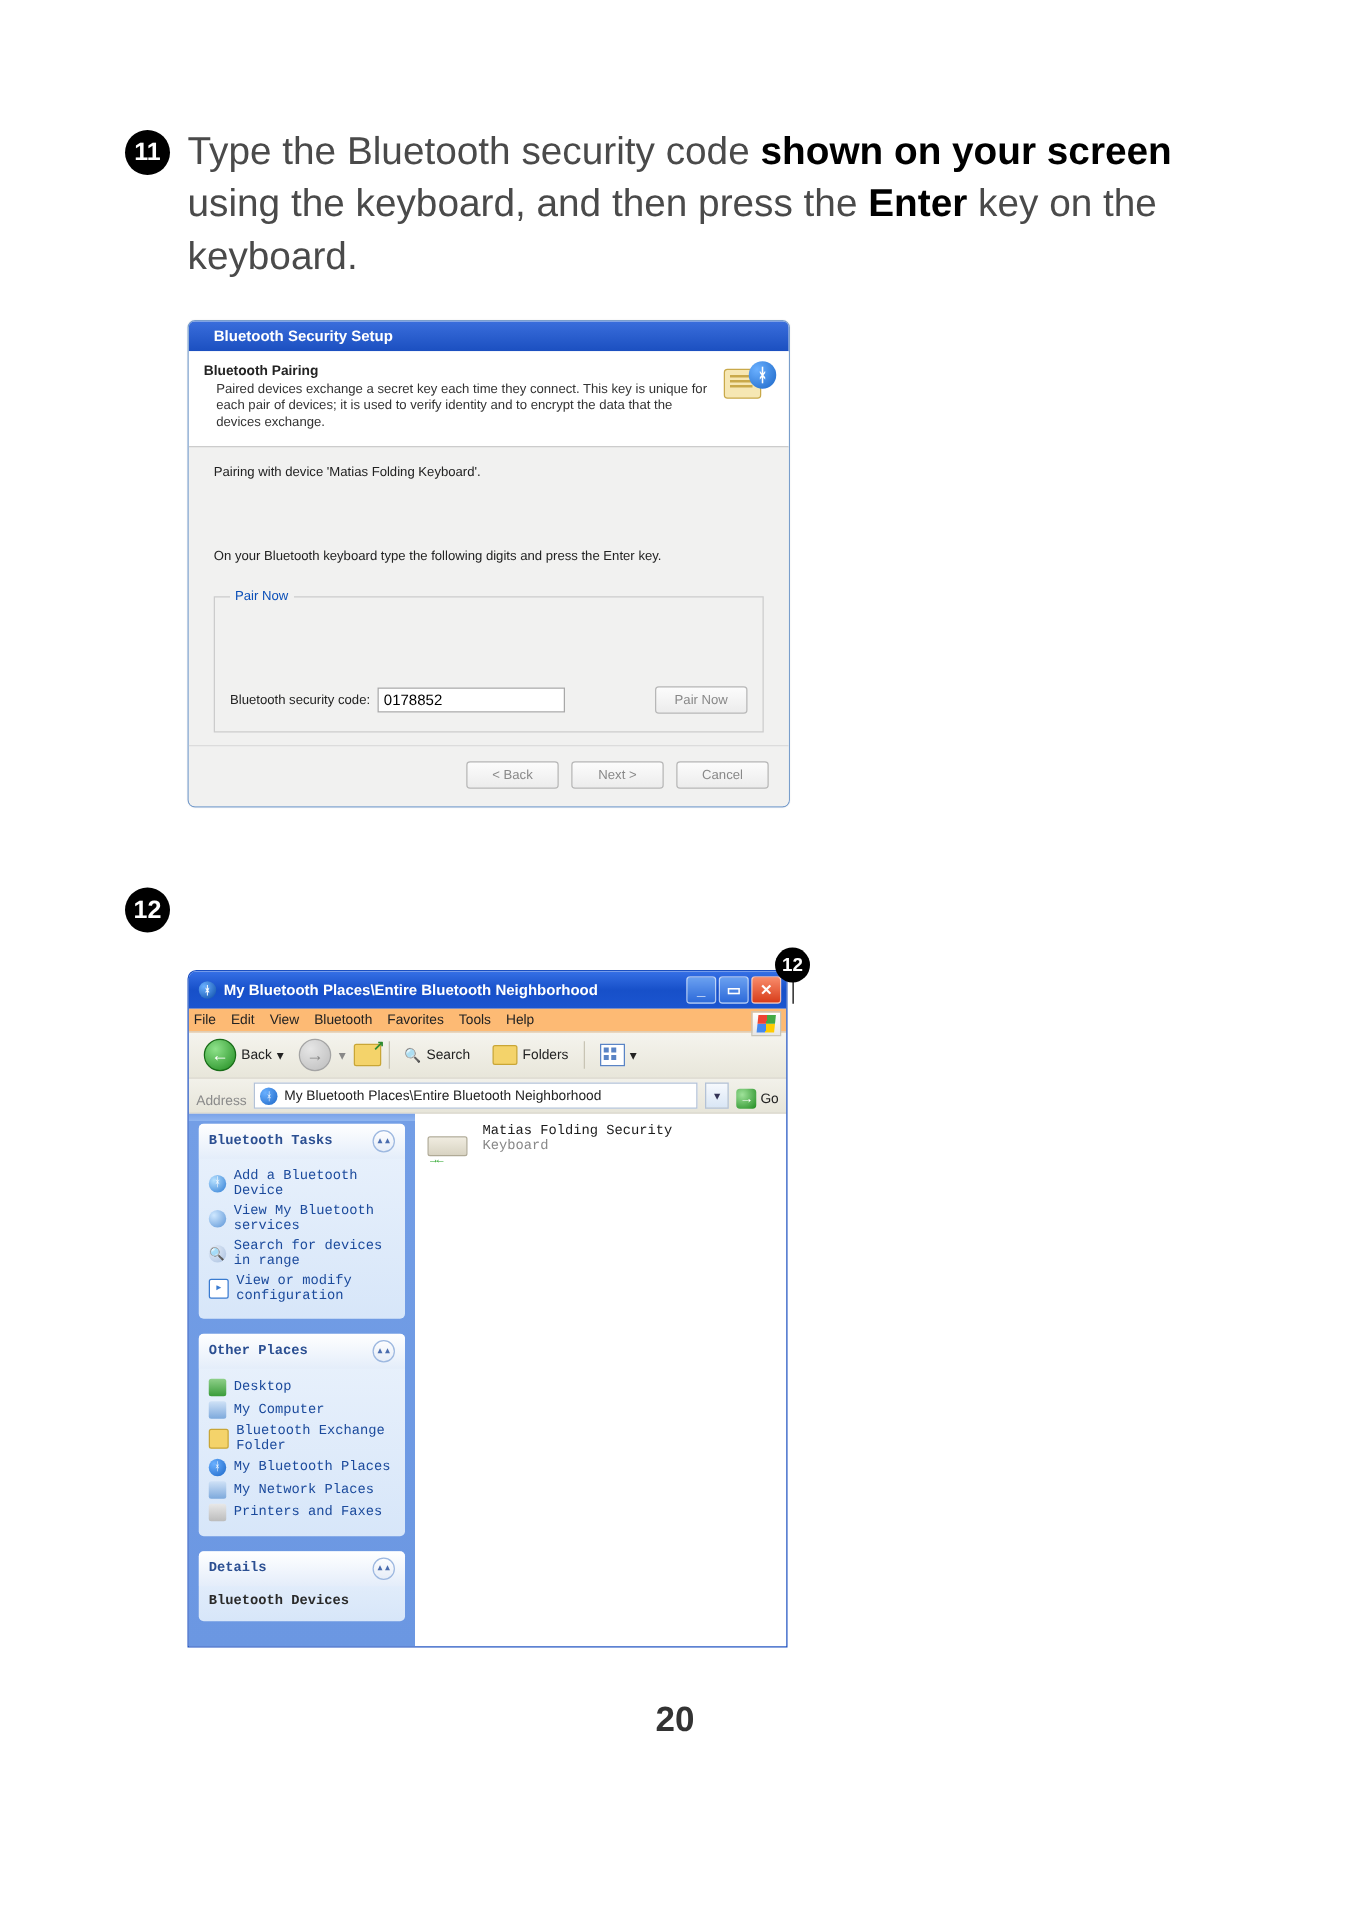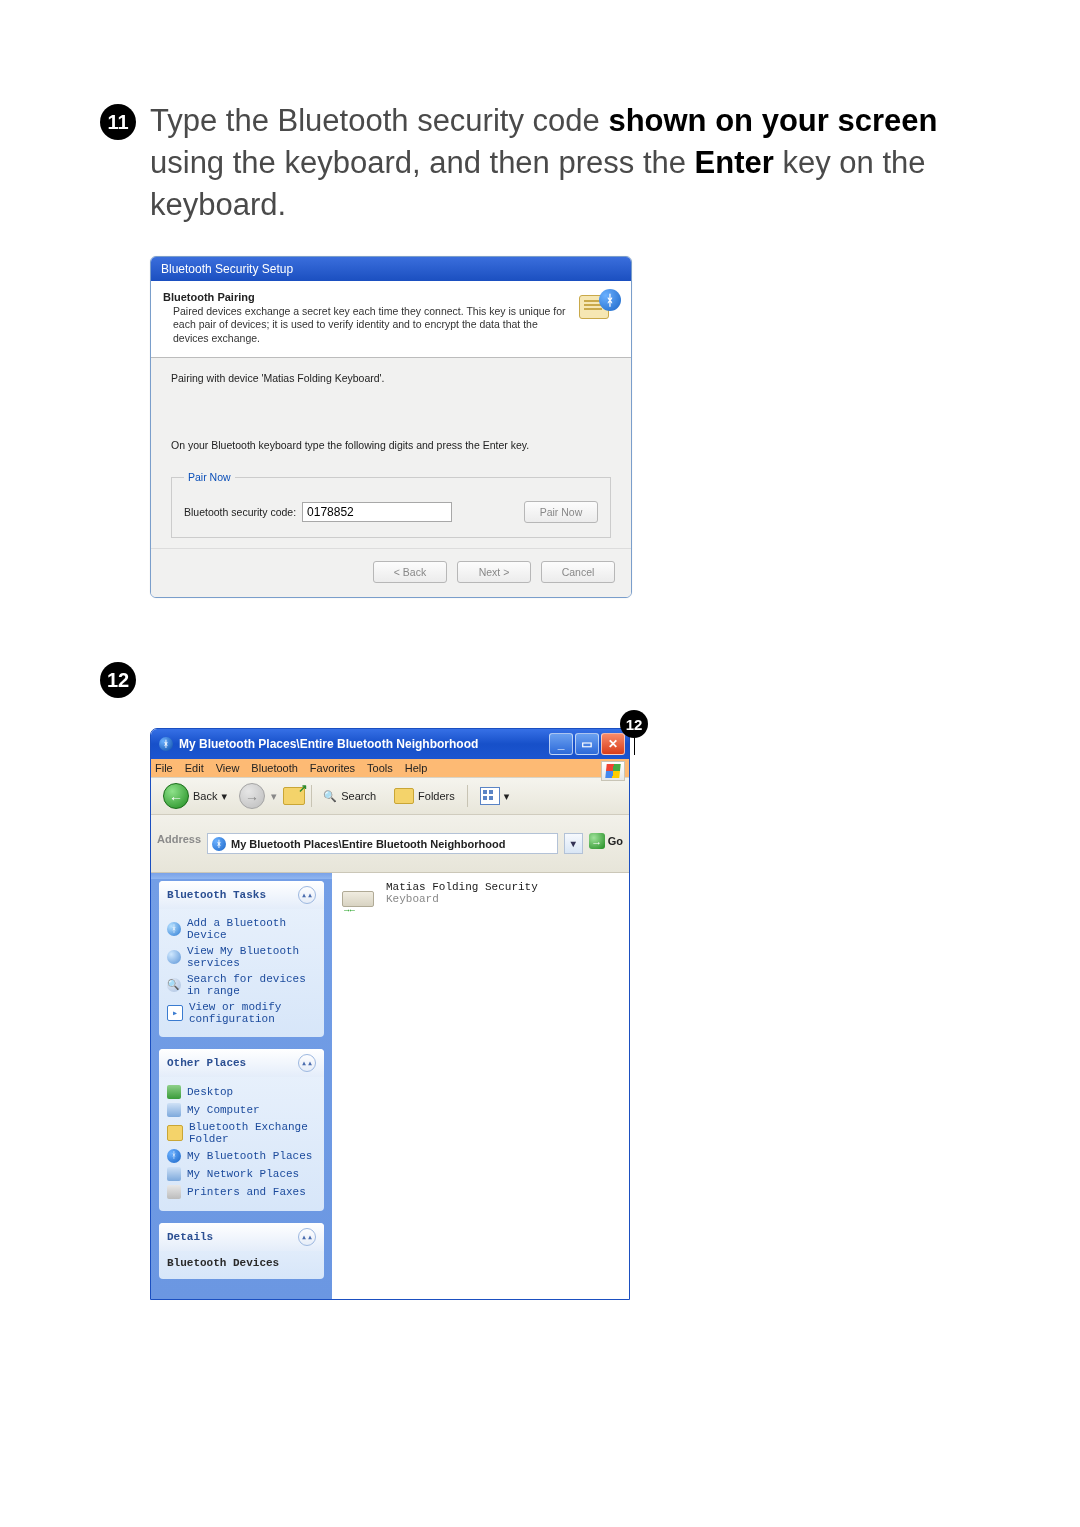--- a/index.html
+++ b/index.html
@@ -52,22 +52,22 @@
     margin: 10px 0 60px 50px;
     border: 1px solid #7a9ecb;
     border-radius: 6px;
     overflow: hidden;
     font-size: 11px;
     box-shadow: 0 0 0 1px rgba(0,0,0,0.02);
   }
   .titlebar {
     background: linear-gradient(#3a6edc, #1b4fc0);
     color: #fff;
-    font-weight: normal;
-    padding: 5px 10px;
+    font-weight: bold;
+    padding: 5px 20px;
     font-size: 12px;
   }
   .dialog-header {
     background: #fff;
     padding: 10px 12px 12px 12px;
     display: flex;
     border-bottom: 1px solid #bcbcbc;
   }
   .dialog-header .txt { flex: 1; }
   .dialog-header .txt .h {
@@ -136,20 +136,21 @@
   fieldset.pairnow legend {
     padding: 0 4px;
     color: #0b4fb8;
     background: #f1f1f0;
     font-size: 10.5px;
   }
   .sec-row {
     display: flex;
     align-items: center;
     gap: 6px;
+    margin-top: 48px;
   }
   .sec-row label { white-space: nowrap; }
   .sec-row input {
     width: 140px;
     height: 18px;
     border: 1px solid #a8a8a8;
     background: #fff;
     padding: 0 4px;
     font-family: inherit;
     font-size: 12px;
@@ -293,24 +294,23 @@
   .icon-views {
     width: 18px; height: 16px; border: 1px solid #5a84c5; position: relative; background: #fff;
   }
   .icon-views::before {
     content: ""; position: absolute; left: 2px; top: 2px; width: 4px; height: 4px; background: #5a84c5;
     box-shadow: 6px 0 0 #5a84c5, 0 6px 0 #5a84c5, 6px 6px 0 #5a84c5;
   }
   .addrbar {
     background: linear-gradient(#f2f1ea, #e7e5d9);
     border-bottom: 1px solid #cbc7b8;
-    display: flex; align-items: flex-start; gap: 6px;
-    padding: 18px 6px;
-    font-size: 11px;
-    font-weight: bold;
+    display: flex; align-items: flex-end; gap: 6px;
+    padding: 3px 6px;
+    font-size: 11px;
   }
   .addrbar .lbl { color: #8a8a8a; }
   .addrbar .field {
     flex: 1;
     display: flex; align-items: center; gap: 5px;
     background: #fff;
     border: 1px solid #b3c2d7;
     height: 19px;
     padding: 0 4px;
   }
@@ -594,14 +594,15 @@
             <div class="dev-text">
               <div class="n">Matias Folding Security</div>
               <div class="s">Keyboard</div>
             </div>
           </div>
         </div>
       </div>
     </div>
   </div>
 
+  <div class="page-num">20</div>
 
 </div>
 
 </body></html>

